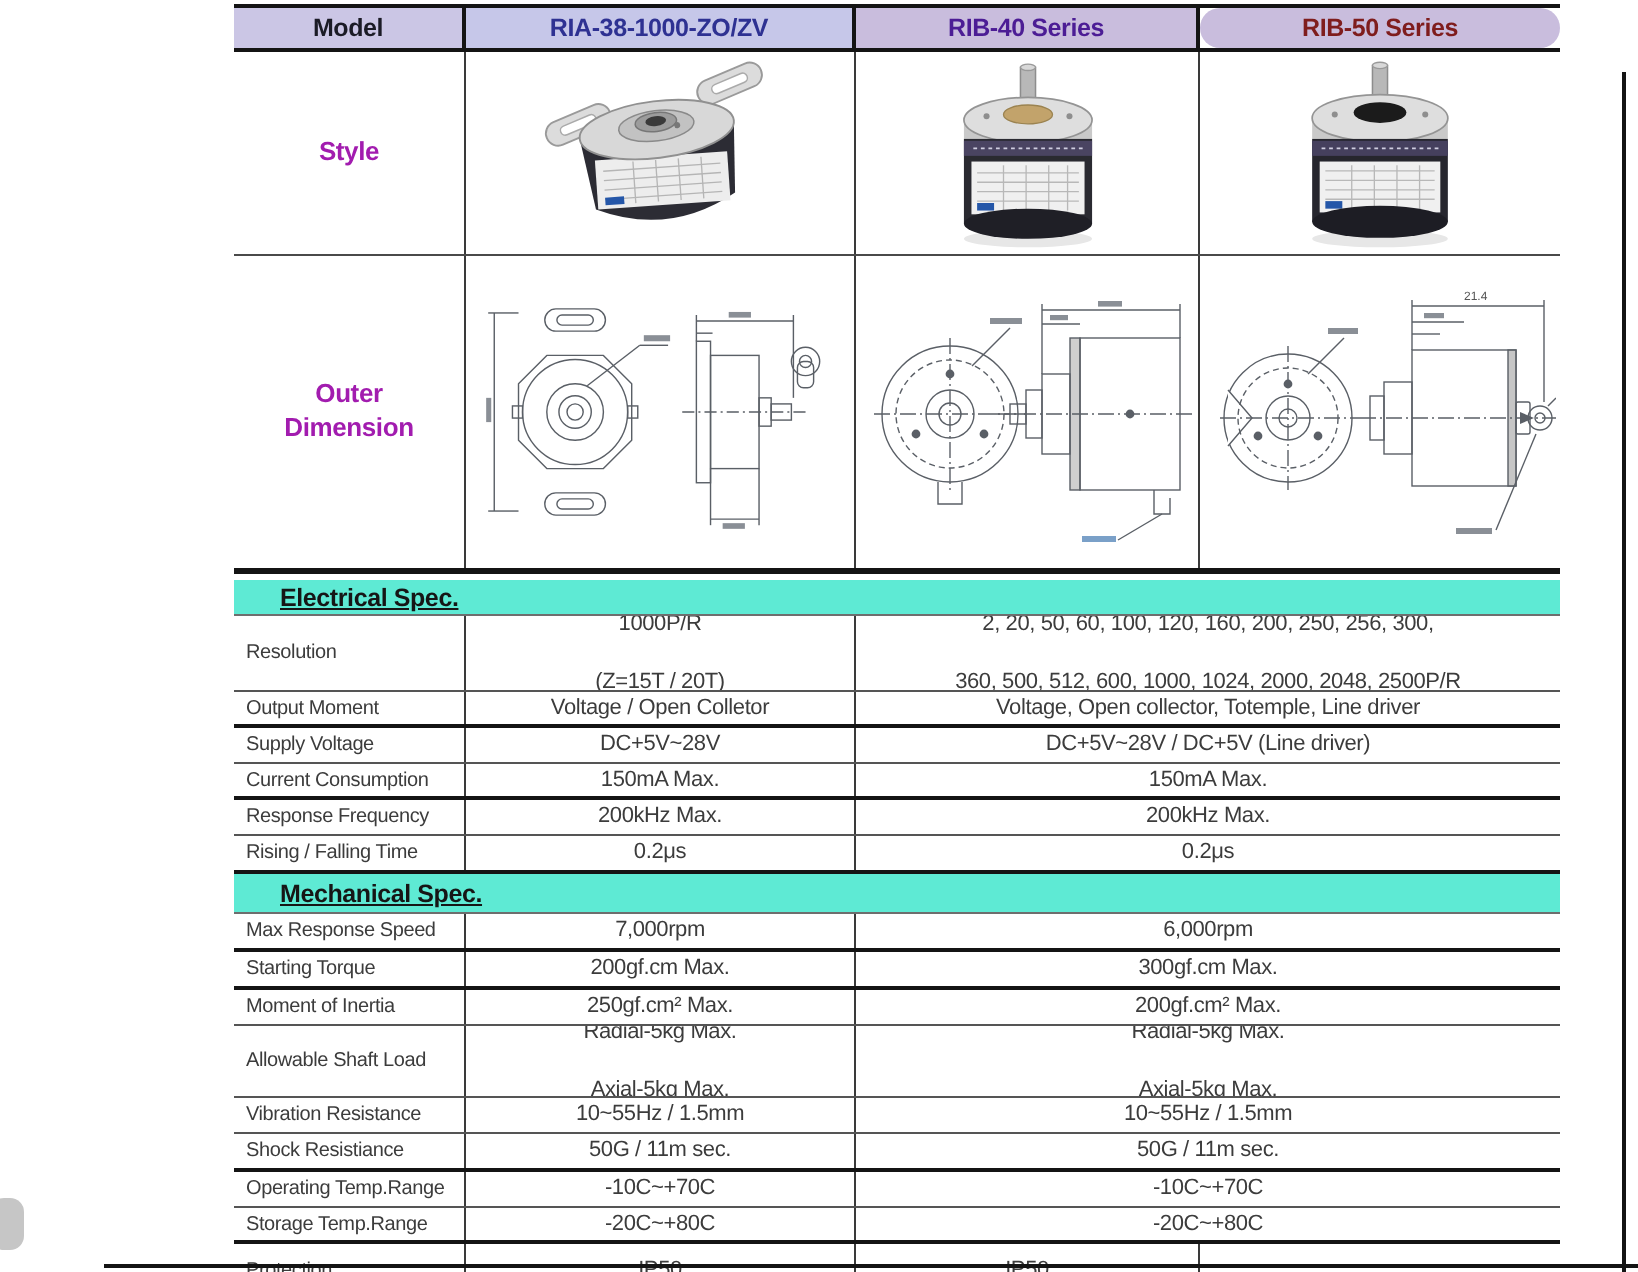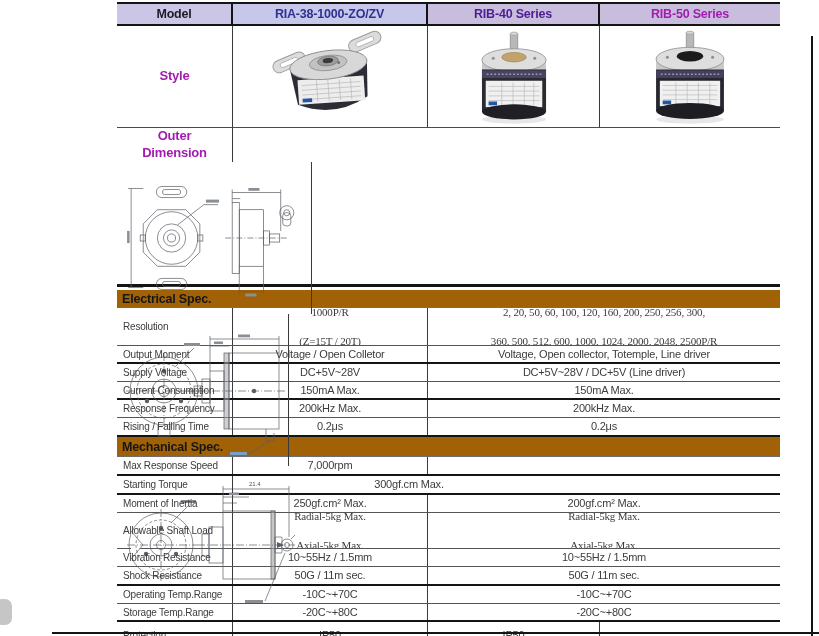--- a/index.html
+++ b/index.html
@@ -13,38 +13,38 @@
   .tbl{position:absolute;left:77px;top:2px;width:663px;margin-left:40px;}
   .row{display:flex;box-sizing:border-box;}
   .c{box-sizing:border-box;flex:0 0 auto;overflow:hidden;}
   .c0{width:116px}.c1{width:195px}.c2{width:172px}.c3{width:180px}.c23{width:352px}
   .dv{border-right:1px solid #3a3a3a;}
   .hrow{height:24px;border-top:2px solid #141414;border-bottom:2px solid #141414;}
   .hcell{display:flex;align-items:center;justify-content:center;font-size:12.5px;font-weight:bold;letter-spacing:-0.2px;}
   .hc0{background:#cbc6e5;color:#1b1b26;border-right:2px solid #141414;}
   .hc1{background:#c6c7e9;color:#2e3192;border-right:2px solid #141414;text-align:center;}
   .hc2{background:#c9bddd;color:#4c1d95;border-right:2px solid #141414;}
-  .hc3{background:#c9bddd;color:#a21caf;}
+  .hc3{background:#c9bddd;color:#7f1d1d;border-radius:10px;}
   .srow{height:102px;border-bottom:1px solid #4a4a4a;}
-  .drow{height:159px;border-bottom:3px solid #141414;flex-direction:column;}
+  .drow{height:159px;border-bottom:3px solid #141414;}
   .navylbl{display:flex;align-items:center;justify-content:center;font-weight:bold;font-size:13px;
            color:#a21caf;text-align:center;letter-spacing:-0.2px;}
   .navylbl span{max-width:80px;line-height:1.3;}
   .fig{display:flex;align-items:center;justify-content:center;}
-  .bar{height:18px;background:#a16207;border-bottom:1px solid #6e6e6e;display:flex;align-items:center;
-       font-weight:bold;font-size:12.5px;color:#161616;padding-left:5px;box-sizing:border-box;letter-spacing:-0.2px;}
+  .bar{height:18px;background:#5eead4;border-bottom:1px solid #6e6e6e;display:flex;align-items:center;
+       font-weight:bold;font-size:12.5px;color:#161616;padding-left:23px;box-sizing:border-box;letter-spacing:-0.2px;text-decoration:underline;}
   .bar.elec{margin-top:3px;}
   .bar.mech{height:20px;}
   .h14{height:26px}.h18{height:18px}.h19{height:19px}.h36{height:36px}.h38{height:38px}
   .bb1{border-bottom:1px solid #555;}
   .bb2{border-bottom:2px solid #141414;}
   .lbl{font-size:10px;letter-spacing:-0.2px;display:flex;align-items:center;padding-left:6px;color:#3c3c3c;}
   .val{font-size:11px;letter-spacing:-0.2px;display:flex;align-items:center;justify-content:center;
        text-align:center;color:#3c3c3c;line-height:1.15;}
-  .two{flex-direction:column;gap:16px;font-family:Liberation Serif, serif;}
+  .two{flex-direction:column;gap:16px;}
   svg{display:block;}
 </style>
 </head>
 <body>
 
 <div class="sheet">
   <div class="tbl">
 
     <div class="row hrow">
       <div class="c c0 hcell hc0">Model</div>
@@ -307,24 +307,26 @@
       <div class="c c0 lbl dv">Rising / Falling Time</div>
       <div class="c c1 val dv">0.2μs</div>
       <div class="c c23 val">0.2μs</div>
     </div>
 
     <div class="bar mech">Mechanical Spec.</div>
 
     <div class="row h19 bb2">
       <div class="c c0 lbl dv">Max Response Speed</div>
       <div class="c c1 val dv">7,000rpm</div>
+      <div class="c c23 val">6,000rpm</div>
     </div>
 
     <div class="row h19 bb2">
       <div class="c c0 lbl dv">Starting Torque</div>
+      <div class="c c1 val dv">200gf.cm Max.</div>
       <div class="c c23 val">300gf.cm Max.</div>
     </div>
 
     <div class="row h18 bb1">
       <div class="c c0 lbl dv">Moment of Inertia</div>
       <div class="c c1 val dv">250gf.cm² Max.</div>
       <div class="c c23 val">200gf.cm² Max.</div>
     </div>
 
     <div class="row h36 bb1">

